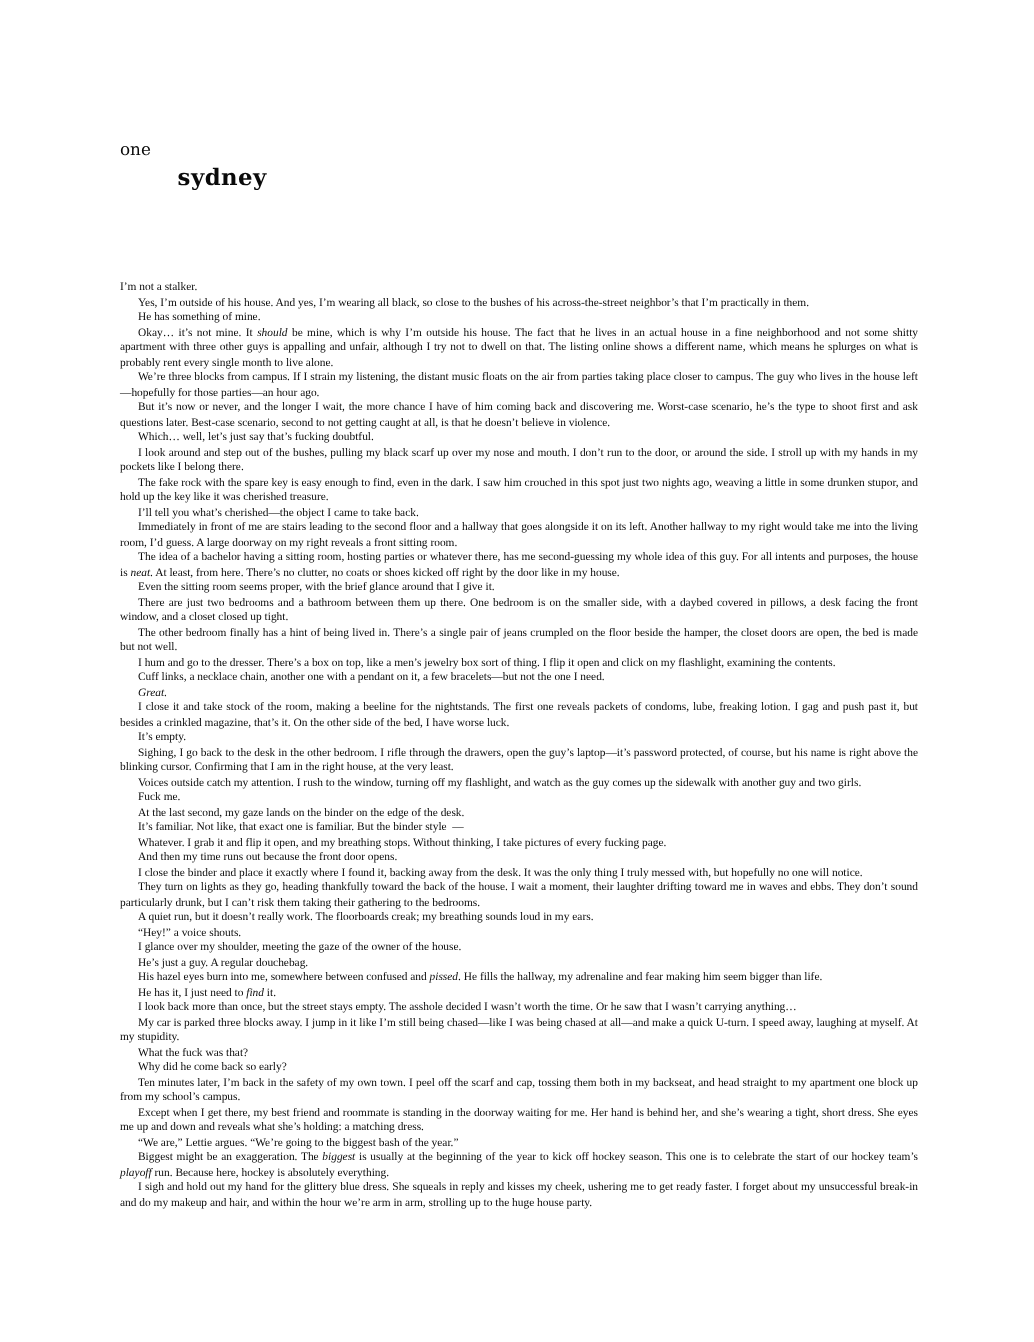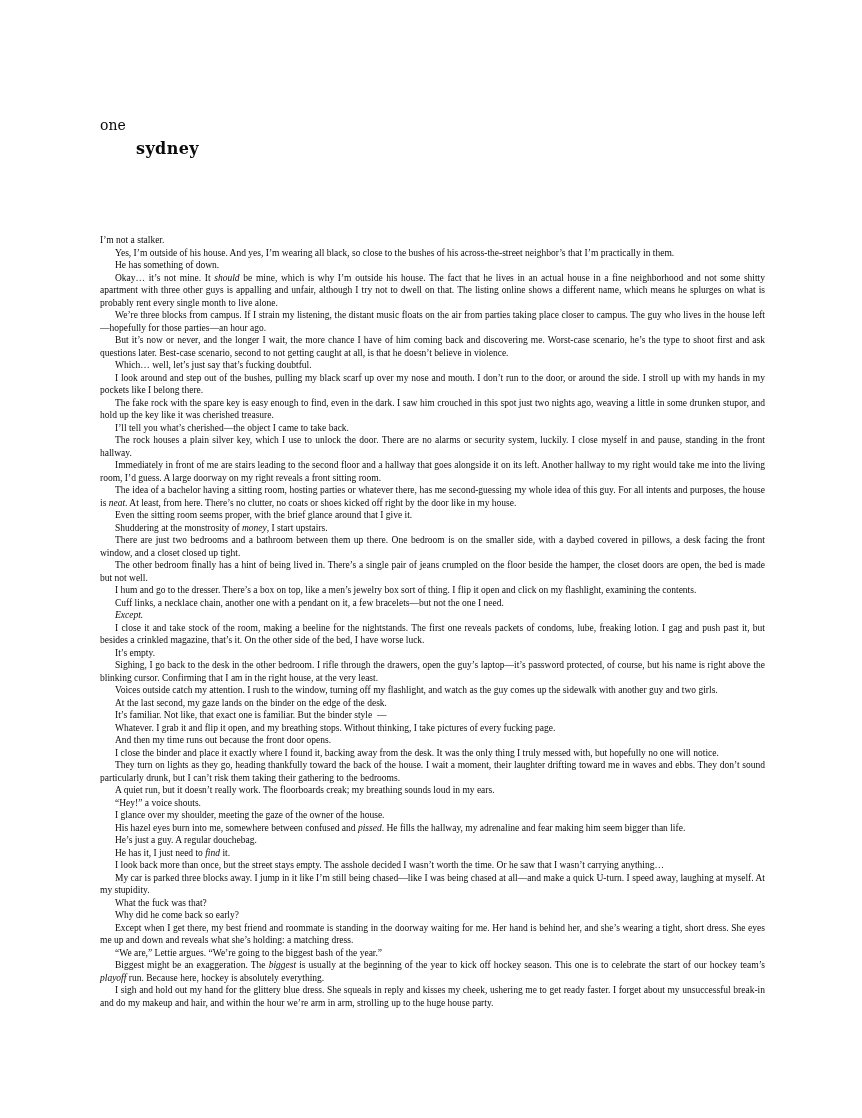--- a/index.html
+++ b/index.html
@@ -18,24 +18,24 @@
   .chapter-number {
     position: absolute;
     left: 100px; top: 117px;
     font-family: "DejaVu Serif", serif;
     font-size: 14px;
     line-height: 17px;
     color: #0a0a0a;
   }
   .chapter-title {
     position: absolute;
-    left: 136px; top: 137px;
+    left: 148px; top: 137px;
     font-family: "DejaVu Serif", serif;
     font-weight: 700;
-    font-size: 16px;
+    font-size: 19px;
     line-height: 23px;
     letter-spacing: 0.4px;
     color: #0a0a0a;
   }
   .body-text {
     position: absolute;
     left: 100px; top: 234px;
     width: 665px;
     font-size: 9.5px;
     line-height: 12.5px;
@@ -52,56 +52,56 @@
 </style>
 </head>
 <body>
 
 <div class="page">
   <div class="chapter-number">one</div>
   <div class="chapter-title">sydney</div>
   <div class="body-text">
       <p class="no-indent"><span>I’m not a stalker.</span></p>
       <p><span>Yes, I’m outside of his house. And yes, I’m wearing all black, so close to the bushes of his across-the-street neighbor’s that I’m practically in them.</span></p>
-      <p><span>He has something of down.</span></p>
+      <p><span>He has something of mine.</span></p>
       <p><span>Okay… it’s not mine. It </span><span class="i">should</span><span> be mine, which is why I’m outside his house. The fact that he lives in an actual house in a fine neighborhood and not some shitty apartment with three other guys is appalling and unfair, although I try not to dwell on that. The listing online shows a different name, which means he splurges on what is probably rent every single month to live alone.</span></p>
       <p><span>We’re three blocks from campus. If I strain my listening, the distant music floats on the air from parties taking place closer to campus. The guy who lives in the house left—hopefully for those parties—an hour ago.</span></p>
       <p><span>But it’s now or never, and the longer I wait, the more chance I have of him coming back and discovering me. Worst-case scenario, he’s the type to shoot first and ask questions later. Best-case scenario, second to not getting caught at all, is that he doesn’t believe in violence.</span></p>
       <p><span>Which… well, let’s just say that’s fucking doubtful.</span></p>
       <p><span>I look around and step out of the bushes, pulling my black scarf up over my nose and mouth. I don’t run to the door, or around the side. I stroll up with my hands in my pockets like I belong there.</span></p>
       <p><span>The fake rock with the spare key is easy enough to find, even in the dark. I saw him crouched in this spot just two nights ago, weaving a little in some drunken stupor, and hold up the key like it was cherished treasure.</span></p>
       <p><span>I’ll tell you what’s cherished—the object I came to take back.</span></p>
-      <p><span>The rock houses a plain silver key, which I use to unlock the door. There are no alarms or security system, luckily. I close myself in and pause, standing in the front hallway.</span></p>
       <p><span>Immediately in front of me are stairs leading to the second floor and a hallway that goes alongside it on its left. Another hallway to my right would take me into the living room, I’d guess. A large doorway on my right reveals a front sitting room.</span></p>
       <p><span>The idea of a bachelor having a sitting room, hosting parties or whatever there, has me second-guessing my whole idea of this guy. For all intents and purposes, the house is </span><span class="i">neat</span><span>. At least, from here. There’s no clutter, no coats or shoes kicked off right by the door like in my house.</span></p>
       <p><span>Even the sitting room seems proper, with the brief glance around that I give it.</span></p>
-      <p><span>Shuddering at the monstrosity of </span><span class="i">money</span><span>, I start upstairs.</span></p>
       <p><span>There are just two bedrooms and a bathroom between them up there. One bedroom is on the smaller side, with a daybed covered in pillows, a desk facing the front window, and a closet closed up tight.</span></p>
       <p><span>The other bedroom finally has a hint of being lived in. There’s a single pair of jeans crumpled on the floor beside the hamper, the closet doors are open, the bed is made but not well.</span></p>
       <p><span>I hum and go to the dresser. There’s a box on top, like a men’s jewelry box sort of thing. I flip it open and click on my flashlight, examining the contents.</span></p>
       <p><span>Cuff links, a necklace chain, another one with a pendant on it, a few bracelets—but not the one I need.</span></p>
-      <p><span class="i">Except.</span></p>
+      <p><span class="i">Great.</span></p>
       <p><span>I close it and take stock of the room, making a beeline for the nightstands. The first one reveals packets of condoms, lube, freaking lotion. I gag and push past it, but besides a crinkled magazine, that’s it. On the other side of the bed, I have worse luck.</span></p>
       <p><span>It’s empty.</span></p>
       <p><span>Sighing, I go back to the desk in the other bedroom. I rifle through the drawers, open the guy’s laptop—it’s password protected, of course, but his name is right above the blinking cursor. Confirming that I am in the right house, at the very least.</span></p>
       <p><span>Voices outside catch my attention. I rush to the window, turning off my flashlight, and watch as the guy comes up the sidewalk with another guy and two girls.</span></p>
+      <p><span>Fuck me.</span></p>
       <p><span>At the last second, my gaze lands on the binder on the edge of the desk.</span></p>
       <p><span>It’s familiar. Not like, that exact one is familiar. But the binder style &nbsp;—</span></p>
       <p><span>Whatever. I grab it and flip it open, and my breathing stops. Without thinking, I take pictures of every fucking page.</span></p>
       <p><span>And then my time runs out because the front door opens.</span></p>
       <p><span>I close the binder and place it exactly where I found it, backing away from the desk. It was the only thing I truly messed with, but hopefully no one will notice.</span></p>
       <p><span>They turn on lights as they go, heading thankfully toward the back of the house. I wait a moment, their laughter drifting toward me in waves and ebbs. They don’t sound particularly drunk, but I can’t risk them taking their gathering to the bedrooms.</span></p>
       <p><span>A quiet run, but it doesn’t really work. The floorboards creak; my breathing sounds loud in my ears.</span></p>
       <p><span>“Hey!” a voice shouts.</span></p>
       <p><span>I glance over my shoulder, meeting the gaze of the owner of the house.</span></p>
+      <p><span>He’s just a guy. A regular douchebag.</span></p>
       <p><span>His hazel eyes burn into me, somewhere between confused and </span><span class="i">pissed</span><span>. He fills the hallway, my adrenaline and fear making him seem bigger than life.</span></p>
-      <p><span>He’s just a guy. A regular douchebag.</span></p>
       <p><span>He has it, I just need to </span><span class="i">find</span><span> it.</span></p>
       <p><span>I look back more than once, but the street stays empty. The asshole decided I wasn’t worth the time. Or he saw that I wasn’t carrying anything…</span></p>
       <p><span>My car is parked three blocks away. I jump in it like I’m still being chased—like I was being chased at all—and make a quick U-turn. I speed away, laughing at myself. At my stupidity.</span></p>
       <p><span>What the fuck was that?</span></p>
       <p><span>Why did he come back so early?</span></p>
+      <p><span>Ten minutes later, I’m back in the safety of my own town. I peel off the scarf and cap, tossing them both in my backseat, and head straight to my apartment one block up from my school’s campus.</span></p>
       <p><span>Except when I get there, my best friend and roommate is standing in the doorway waiting for me. Her hand is behind her, and she’s wearing a tight, short dress. She eyes me up and down and reveals what she’s holding: a matching dress.</span></p>
       <p><span>“We are,” Lettie argues. “We’re going to the biggest bash of the year.”</span></p>
       <p><span>Biggest might be an exaggeration. The </span><span class="i">biggest</span><span> is usually at the beginning of the year to kick off hockey season. This one is to celebrate the start of our hockey team’s </span><span class="i">playoff</span><span> run. Because here, hockey is absolutely everything.</span></p>
       <p><span>I sigh and hold out my hand for the glittery blue dress. She squeals in reply and kisses my cheek, ushering me to get ready faster. I forget about my unsuccessful break-in and do my makeup and hair, and within the hour we’re arm in arm, strolling up to the huge house party.</span></p>
     </div>
 </div>
 
 </body></html>

